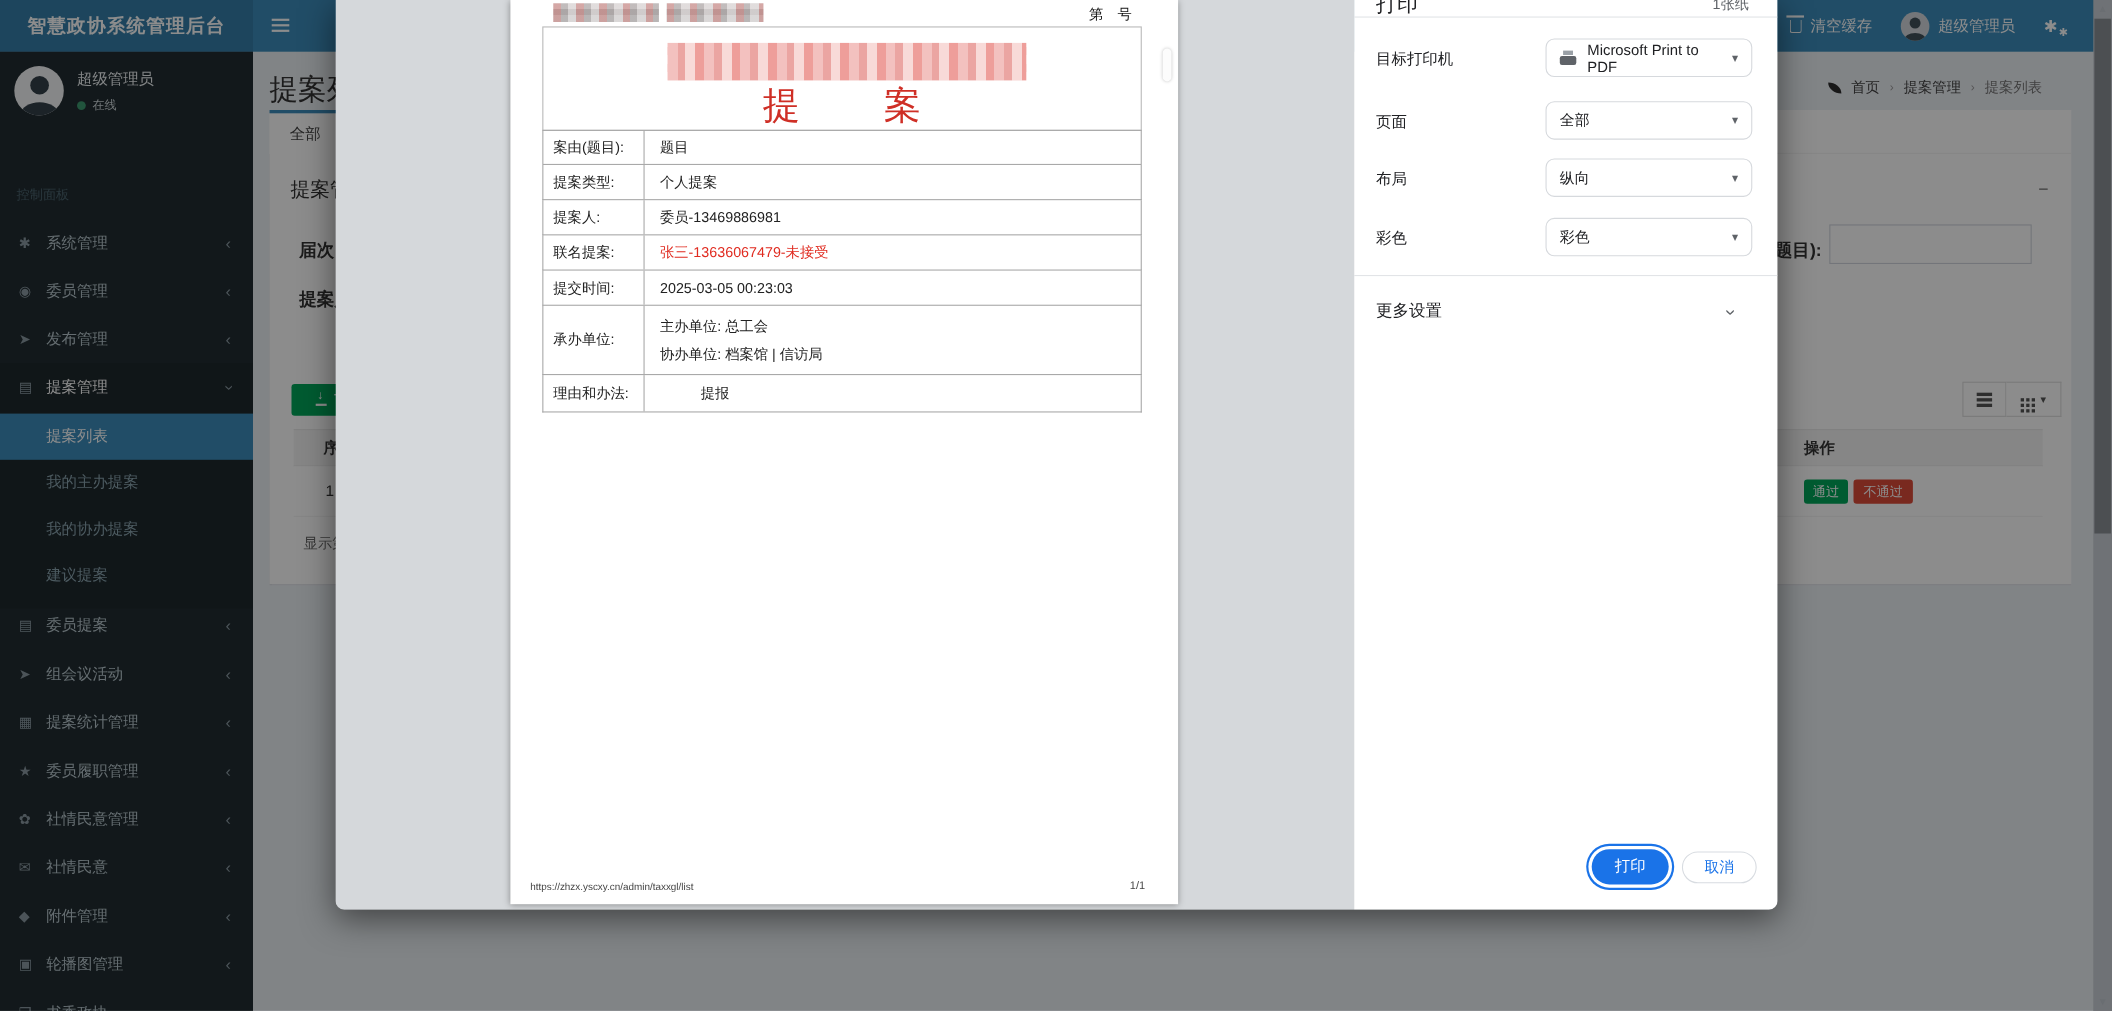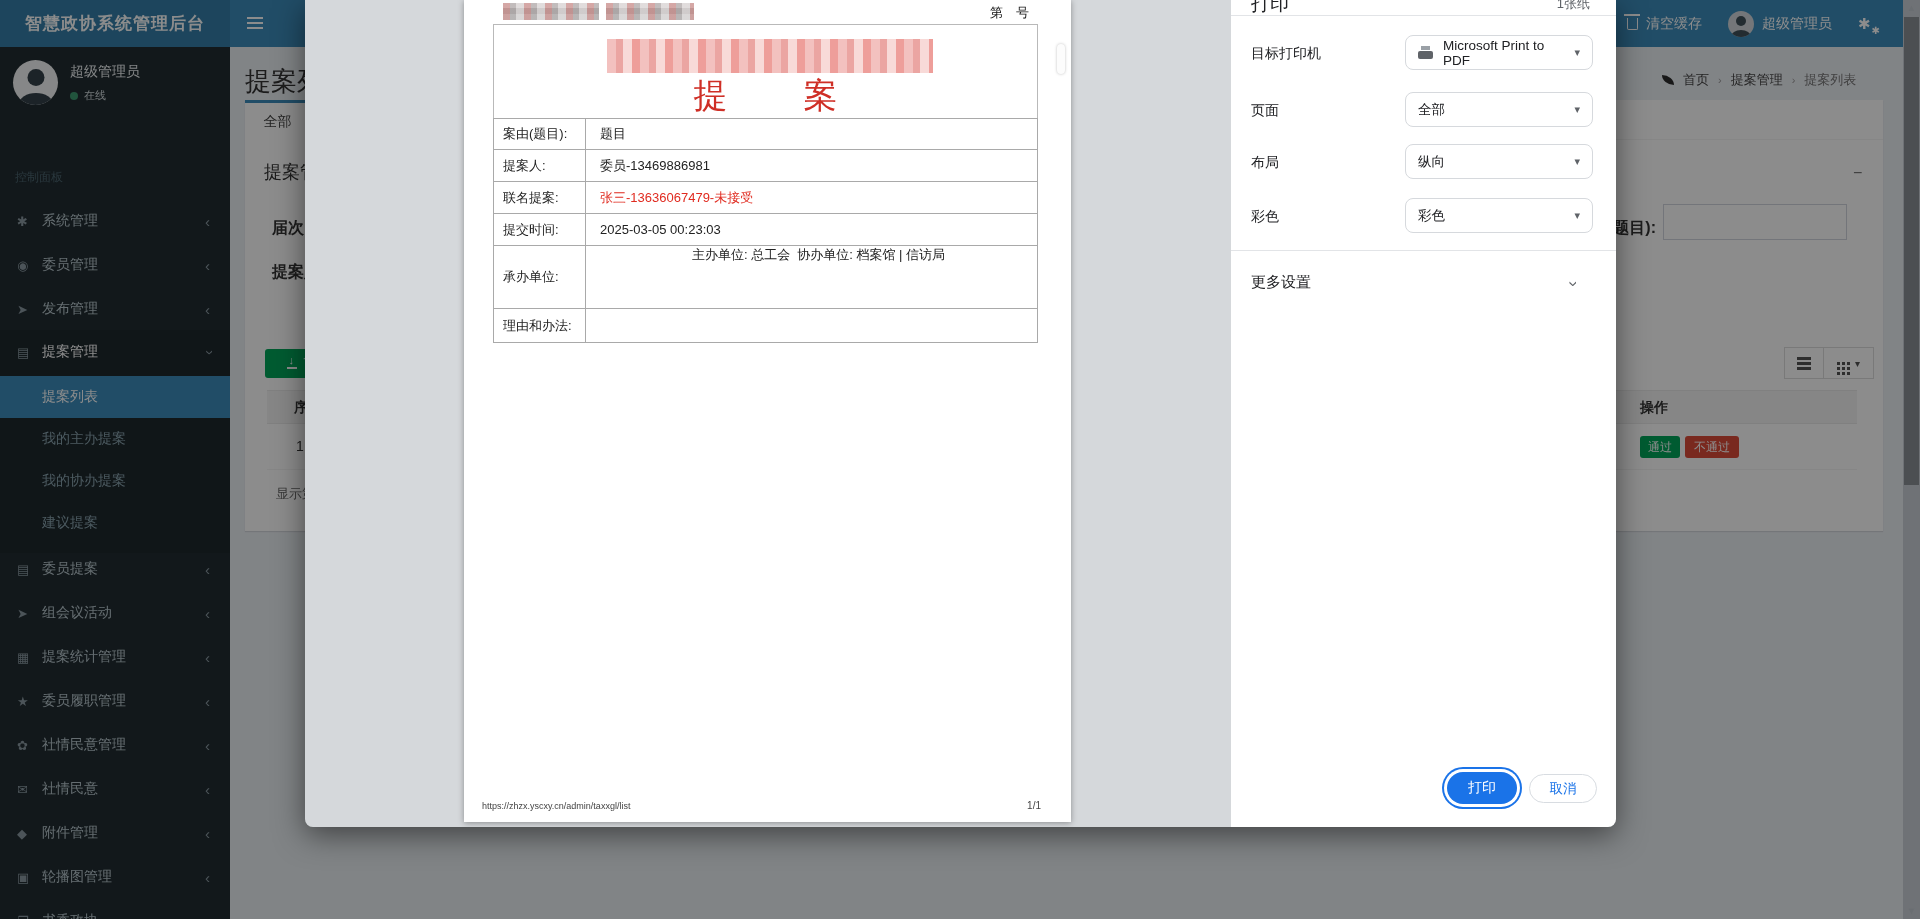--- a/index.html
+++ b/index.html
@@ -103,21 +103,21 @@
   .redact-pink { position:absolute; left:113px; top:14px; width:326px; height:34px;
             background:repeating-linear-gradient(90deg,#f3c1bf 0 9px,#eba5a2 9px 16px,#f8dad8 16px 25px,#ee9e9a 25px 33px),
                        repeating-linear-gradient(0deg, rgba(255,255,255,.4) 0 8px, rgba(228,120,114,.35) 8px 15px); }
   .doc-title { position:absolute; left:0; top:48px; width:100%; display:flex; justify-content:center; gap:76px;
                font-family:"Liberation Serif","DejaVu Serif",serif; font-size:34px; color:#cf2f26; }
   .dtable { position:absolute; left:29px; top:118px; width:545px; font-size:13px; color:#222; }
   .drow { display:flex; border:1px solid #a9a9a9; border-top:none; }
   .drow:first-child { border-top:1px solid #a9a9a9; }
   .dlab { width:92px; border-right:1px solid #a9a9a9; display:flex; align-items:center; padding:0 4px 0 9px; }
   .dval { flex:1; display:flex; align-items:center; padding-left:14px; }
-  .dval.two { flex-direction:row; align-items:flex-start; justify-content:center; gap:7px; }
+  .dval.two { flex-direction:column; align-items:flex-start; justify-content:center; gap:7px; }
   .dval.red { color:#e02b20; }
   .h32 { height:32px; } .h63 { height:63px; } .h34 { height:34px;gap:37px; }
   .page-url { position:absolute; left:18px; bottom:11px; font-size:9px; color:#444; }
   .page-num { position:absolute; right:30px; bottom:11px; font-size:10px; color:#444; }
   .preview-thumb { position:absolute; left:752px; top:44px; width:8px; height:30px; background:#fcfcfc; border-radius:4px; box-shadow:0 0 3px rgba(0,0,0,.25); }
 
   .settings { position:relative; width:385px; height:827px; background:#fff; overflow:hidden; font-size:14px; color:#202124; }
   .s-title { position:absolute; left:20px; top:-9px; font-size:19px; }
   .s-sheets { position:absolute; right:26px; top:-5px; font-size:13px; color:#5f6368; }
   .s-div { position:absolute; left:0; width:100%; border-bottom:1px solid #e2e4e7; }
@@ -327,40 +327,45 @@
             <span>案</span>
           </div>
         </div>
 
         <div class="dtable">
           <div class="drow h32">
             <div class="dlab">案由(题目):</div>
             <div class="dval">题目</div>
           </div>
           <div class="drow h32">
+            <div class="dlab">提案类型:</div>
+            <div class="dval">个人提案</div>
+          </div>
+          <div class="drow h32">
             <div class="dlab">提案人:</div>
             <div class="dval">委员-13469886981</div>
           </div>
           <div class="drow h32">
             <div class="dlab">联名提案:</div>
             <div class="dval red">张三-13636067479-未接受</div>
           </div>
           <div class="drow h32">
             <div class="dlab">提交时间:</div>
             <div class="dval">2025-03-05 00:23:03</div>
           </div>
           <div class="drow h63">
             <div class="dlab">承办单位:</div>
             <div class="dval two">
               <span>主办单位: 总工会</span>
               <span>协办单位: 档案馆 | 信访局</span>
             </div>
           </div>
           <div class="drow h34">
             <div class="dlab">理由和办法:</div>
+            <div class="dval">提报</div>
           </div>
         </div>
 
         <div class="page-url">https://zhzx.yscxy.cn/admin/taxxgl/list</div>
         <div class="page-num">1/1</div>
       </div>
       <div class="preview-thumb"></div>
     </div>
 
     <div class="settings">

